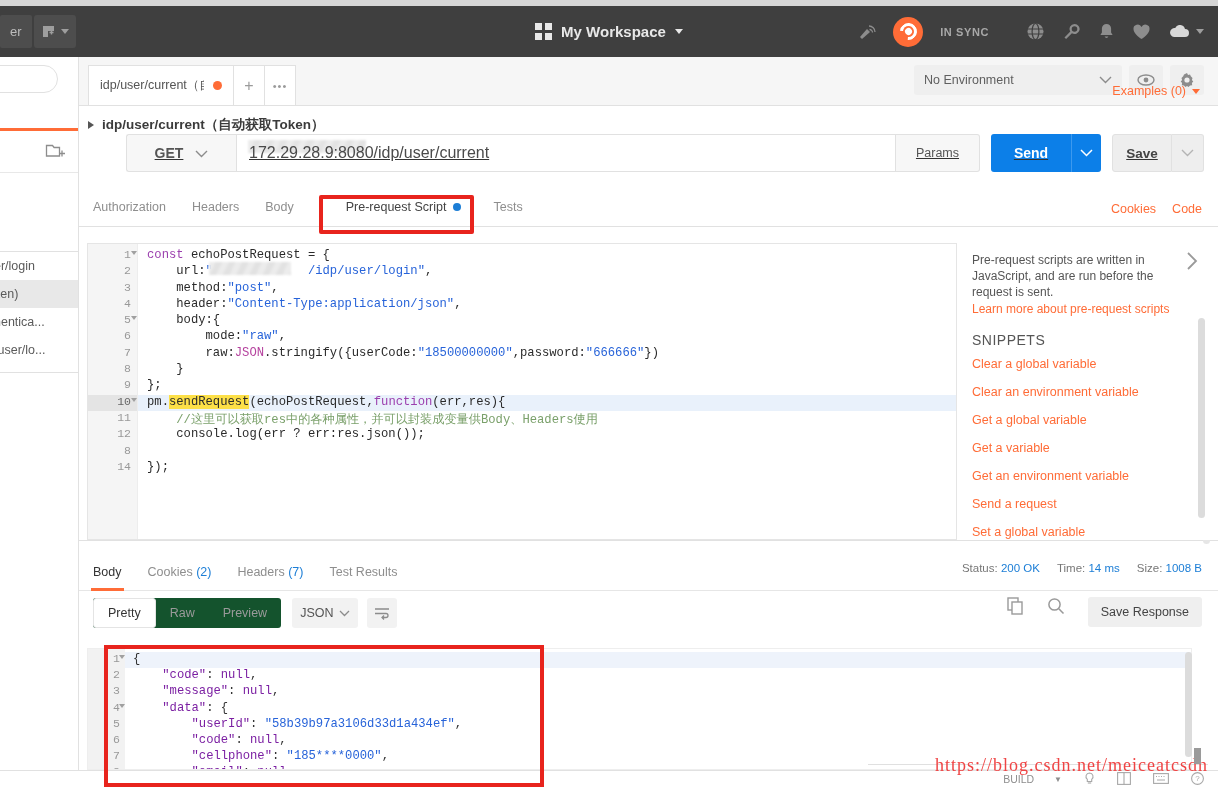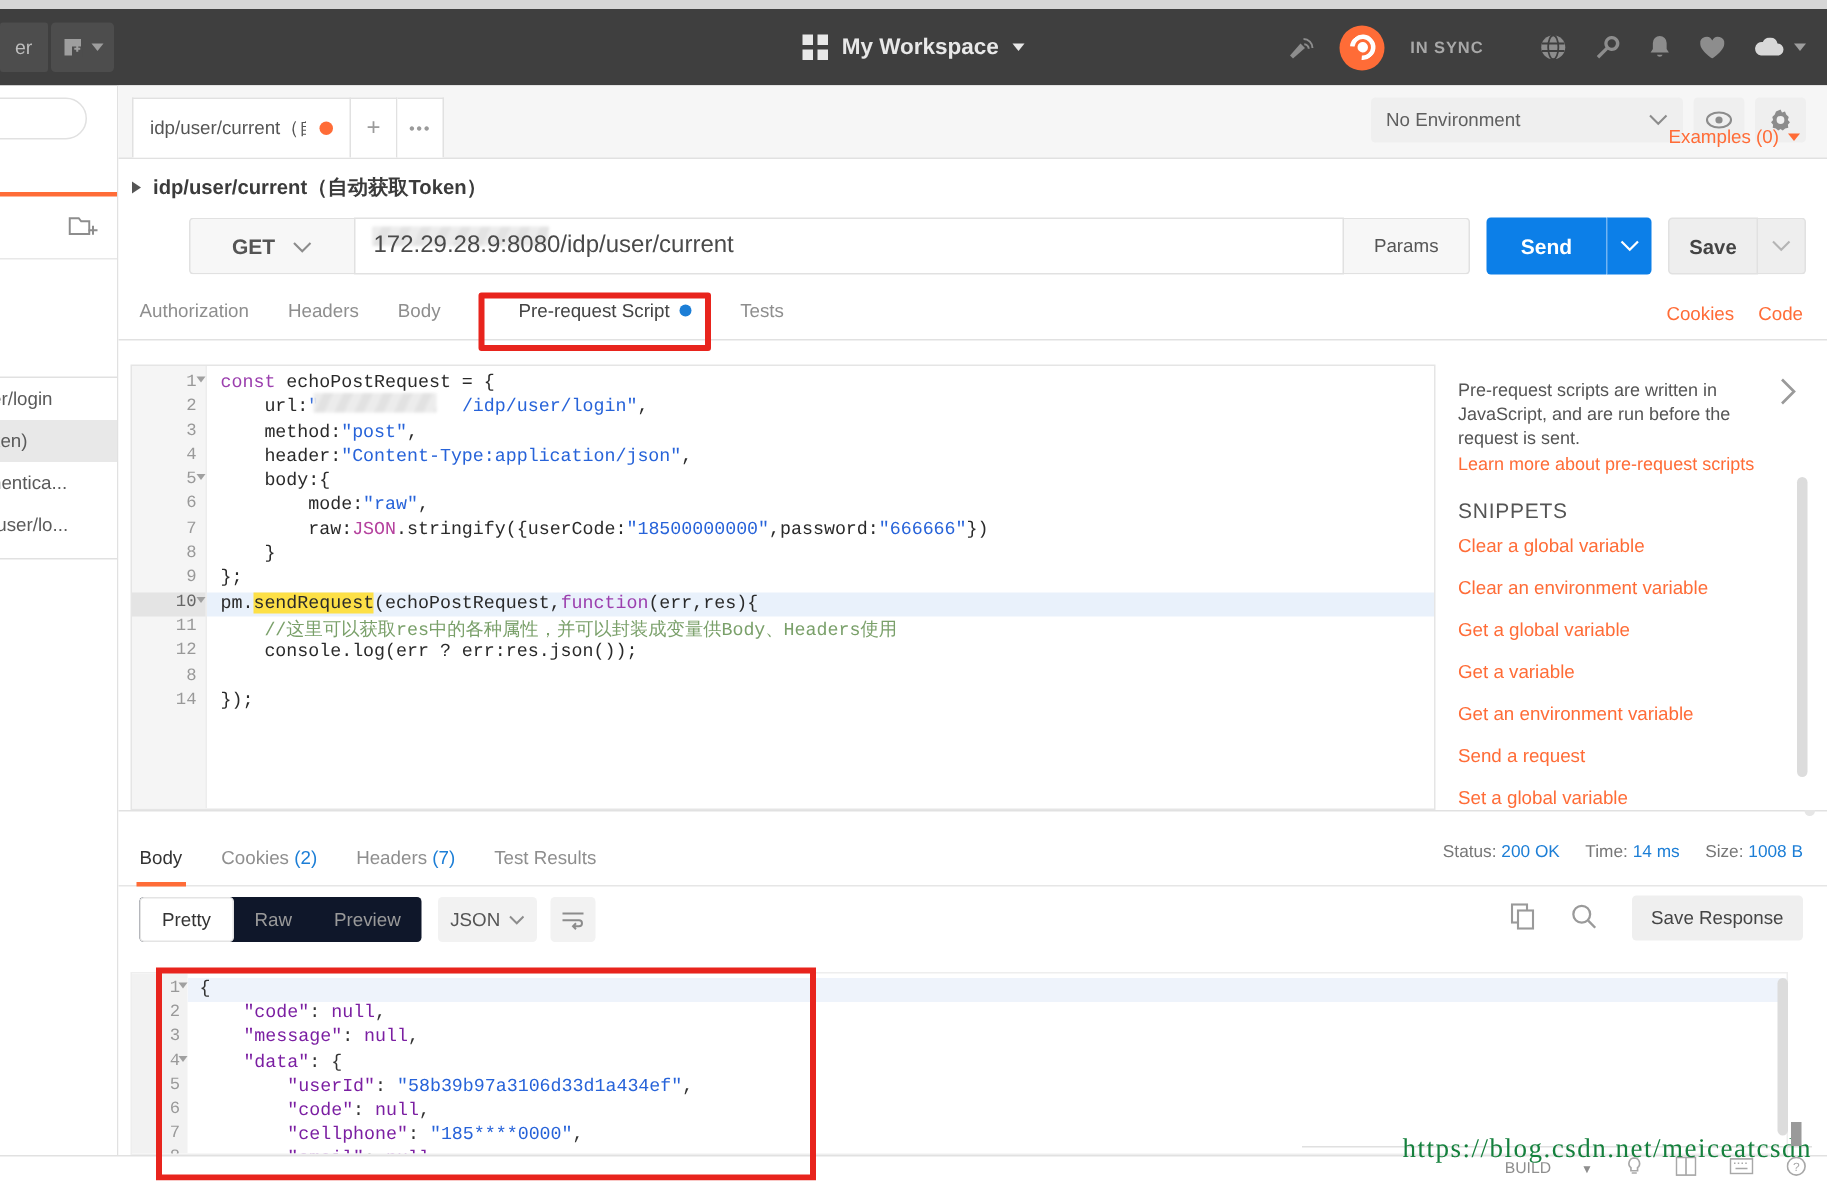--- a/index.html
+++ b/index.html
@@ -103,21 +103,21 @@
   .env-icbtn { width:34px;height:30px;background:#efefef;border-radius:3px;display:flex;align-items:center;justify-content:center;color:#8c8c8c;}
 
   
   .bcrow { position:absolute; left:0; top:49px; width:1139px; height:37px; display:flex; align-items:center; padding:0 0 0 9px; }
   .bc-arrow { width:0;height:0;border-top:4px solid transparent;border-bottom:4px solid transparent;border-left:6px solid #555; margin-right:8px; }
   .bc-title { font-size:13.5px; font-weight:700; color:#3b3b3b; }
   .examples-link { position:absolute; right:18px; top:27px; color:#ff6c37; font-size:12.5px; display:flex; align-items:center; gap:6px; }
   .caret-o { width:0;height:0;border-left:4px solid transparent;border-right:4px solid transparent;border-top:5px solid #ff6c37; }
 
   
-  .urlrow { position:absolute; left:0; top:88px; width:1139px; height:44px; padding: 0 14px 0 47px; display:flex; align-items:flex-start; }
+  .urlrow { position:absolute; left:0; top:74px; width:1139px; height:44px; padding: 0 14px 0 47px; display:flex; align-items:center;text-decoration:underline; }
   .method-box {
     width:110px; height:38px; background:#f7f7f7; border:1px solid #e1e1e1; border-right:none;
     display:flex;align-items:center;justify-content:center;gap:12px;
     font-size:14px;font-weight:700;color:#555; border-radius:3px 0 0 3px;
   }
   .url-box {
     flex:1; height:38px; background:#fff; border:1px solid #e1e1e1;
     display:flex;align-items:center; padding-left:12px; position:relative; overflow:hidden;
     font-size:16px; color:#4a4a4a; font-family:"Liberation Sans", sans-serif;
   }
@@ -170,42 +170,42 @@
   .resp-sep { position:absolute; left:0; top:483px; width:1139px; height:1px; background:#e1e1e1; }
   .resp-tabs { position:absolute; left:0; top:496px; width:1139px; height:38px; display:flex; align-items:center; padding-left:14px; border-bottom:1px solid #e6e6e6;}
   .rst { font-size:12.5px; color:#8e8e8e; margin-right:26px; position:relative; height:38px; display:flex; align-items:center;}
   .rst.active { color:#333; font-weight:400; }
   .rst.active:after { content:""; position:absolute; left:-2px; right:-2px; bottom:0; height:3px; background:#ff6c37; }
   .cnt { color:#1c7ed6; }
   .resp-meta { position:absolute; right:16px; top:505px; font-size:11.5px; color:#777; display:flex; gap:17px; }
   .resp-meta b { color:#1c7ed6; font-weight:400; }
 
   .resp-ctrl { position:absolute; left:0; top:534px; width:1139px; height:44px; display:flex; align-items:center; padding-left:14px; }
-  .seg { height:30px; background:#0f172a; border-radius:3px; display:flex; }
+  .seg { height:30px; background:#14532d; border-radius:3px; display:flex; }
   .seg div { padding:0 14px; font-size:12.5px; color:#9a9a9a; line-height:30px;}
   .seg div.on { background:#fff; color:#333; border:1px solid #e4e4e4; border-radius:3px; height:30px; line-height:28px;}
   .json-sel { width:66px;height:30px;background:#f2f2f2;border-radius:3px;margin-left:11px;display:flex;align-items:center;justify-content:space-between;padding:0 8px;font-size:12.5px;color:#555; }
   .wrap-btn { width:30px;height:30px;background:#f2f2f2;border-radius:3px;margin-left:9px;display:flex;align-items:center;justify-content:center;color:#8c8c8c;}
-  .resp-actions { position:absolute; right:16px; top:540px; display:flex; align-items:center; gap:23px; }
+  .resp-actions { position:absolute; right:16px; top:540px; display:flex; gap:23px; }
   .save-resp { height:30px;background:#efefef;border-radius:3px;padding:0 13px;display:flex;align-items:center;font-size:12.5px;color:#444;}
 
   .jwrap { position:absolute; left:87px; top:648px; width:1105px; height:122px; background:#fff; border:1px solid #eee; display:flex; overflow:hidden;}
   .jgutter { width:37px; background:#f2f2f2; padding-top:3px; }
   .jl { height:16.2px; font-family:"Liberation Mono", monospace; font-size:11.5px; color:#999; text-align:right; padding-right:5px; position:relative; }
   .jl .fold { position:absolute; right:0; top:3px; width:0;height:0;border-left:3.5px solid transparent;border-right:3.5px solid transparent;border-top:4px solid #a0a0a0; }
   .jpane { flex:1; padding-top:3px; font-family:"Liberation Mono", monospace; font-size:12.2px; overflow:hidden;}
   .jcl { height:16.2px; white-space:pre; padding-left:8px; color:#333; }
   .jcl.hl { background:#eef3fb; }
   .jkey { color:#7b1fa2; } .jval { color:#7b1fa2; } .jstr { color:#2763d9; }
   .redbox-resp { position:absolute; left:104px; top:645px; width:440px; height:142px; border:4px solid #e8241d; border-top:4px solid #e8241d; z-index:6; pointer-events:none; }
   .jscroll { position:absolute; right:3px; top:652px; width:7px; height:105px; background:#dcdcdc; border-radius:4px; }
 
   
   .botbar { position:absolute; left:0; top:770px; width:1218px; height:17px; background:#fff; border-top:1px solid #e1e1e1; display:flex; align-items:center; justify-content:flex-end; padding-right:14px; gap:22px; font-size:10.5px; color:#8e8e8e;}
-  .watermark { position:absolute; right:10px; top:755px; font-family:"Liberation Serif", serif; font-size:18px; color:#15803d; letter-spacing:1px; z-index:9; pointer-events:none;}
+  .watermark { position:absolute; right:10px; top:755px; font-family:"Liberation Serif", serif; font-size:18px; color:#ef4444; letter-spacing:1px; z-index:9; pointer-events:none;}
   .watermark-line { position:absolute; right:10px; top:764px; width:340px; height:1px; background:#e0e0e0; z-index:9;}
   .wm-mark { position:absolute; right:17px; top:748px; width:7px; height:16px; background:#9a9a9a; z-index:10;}
 </style>
 </head>
 <body>
 
 <div id="app">
 
   <div class="topstrip"></div>
 

